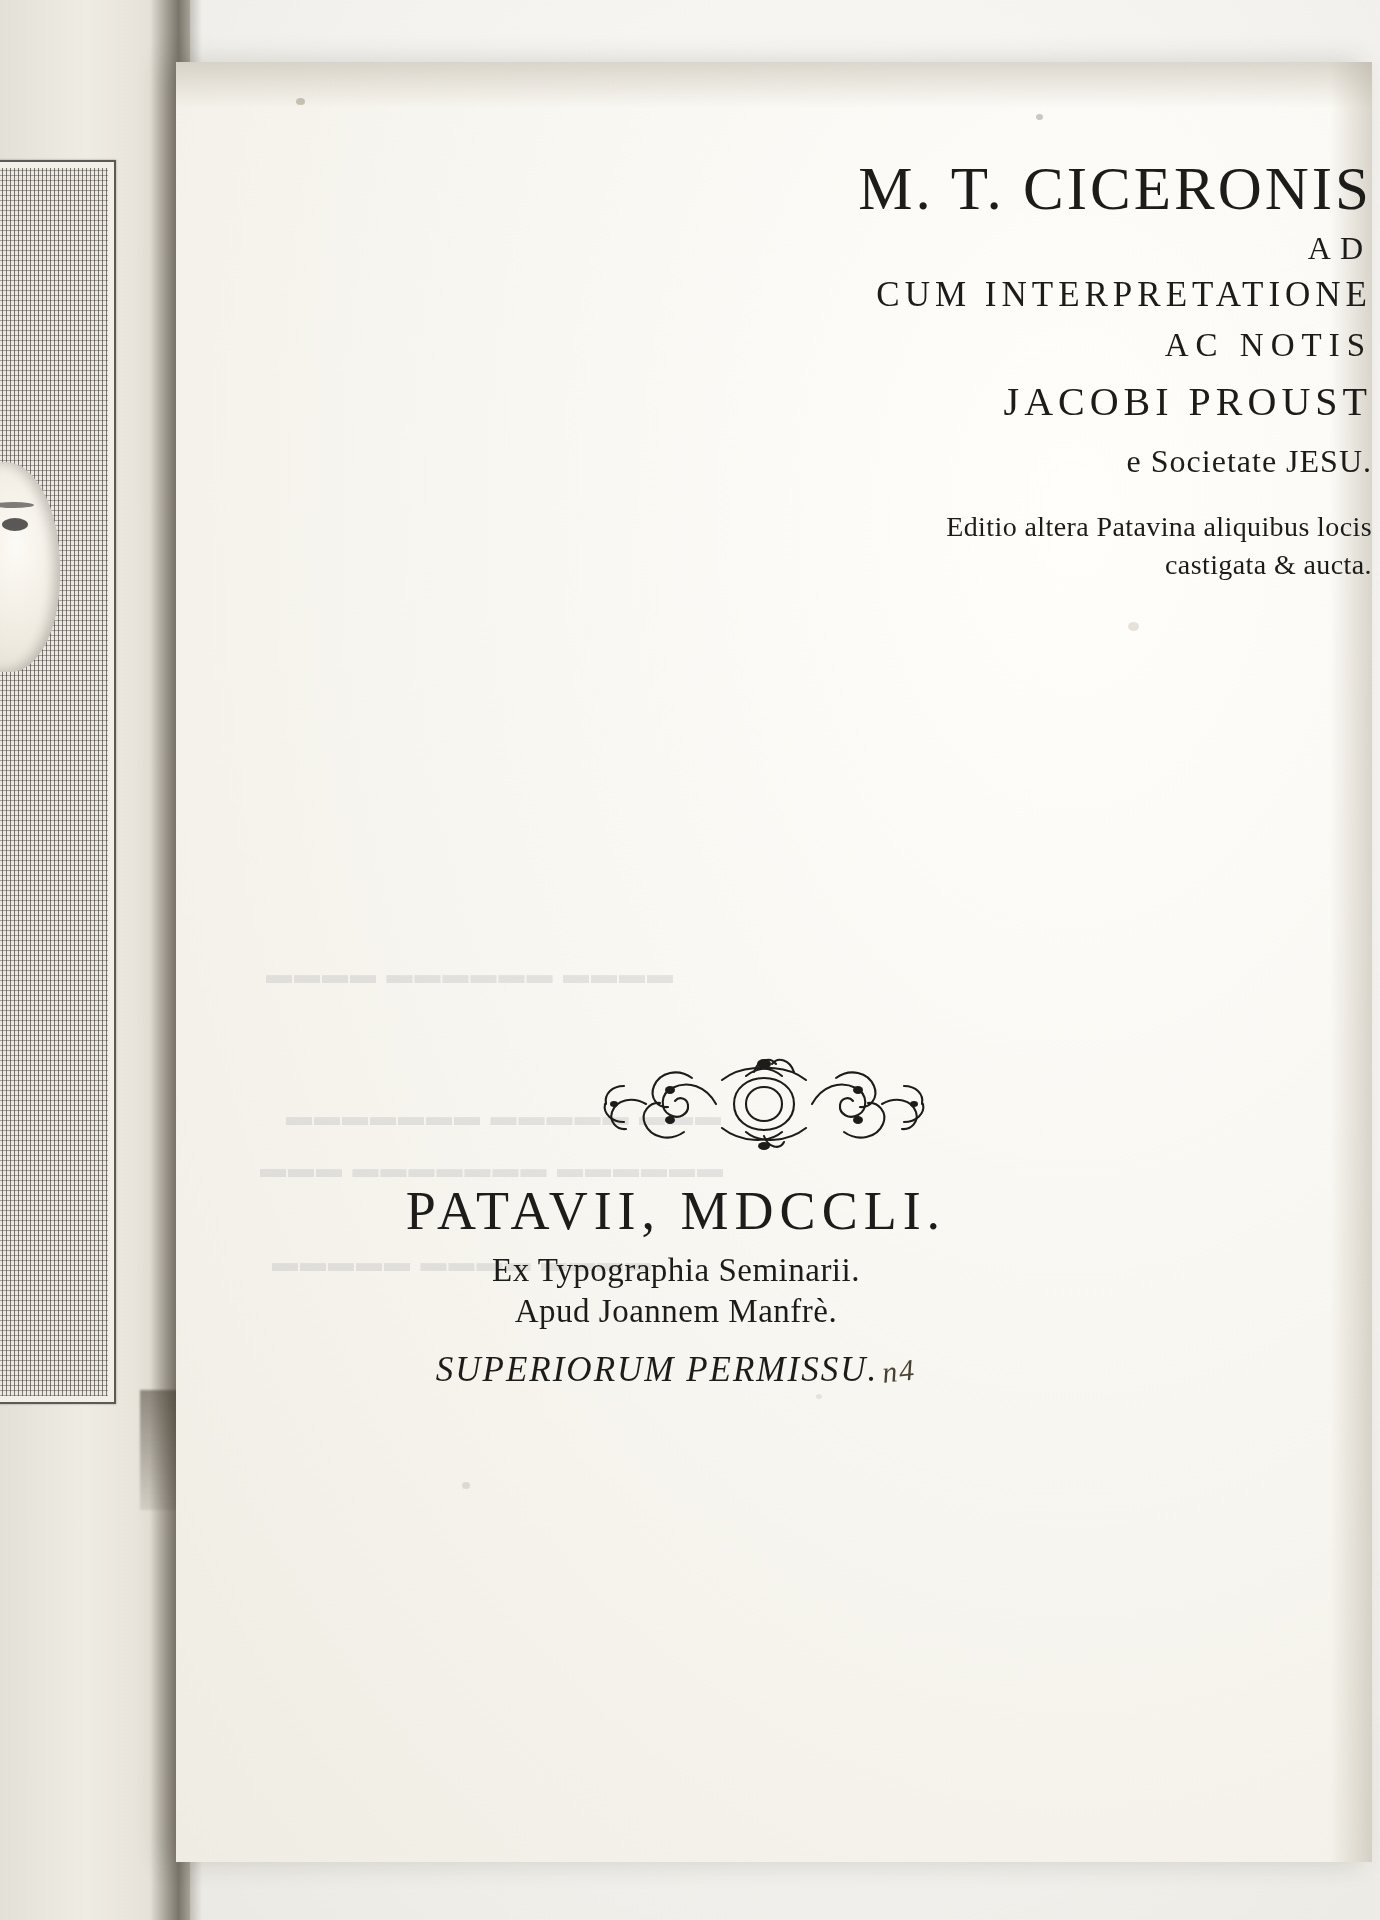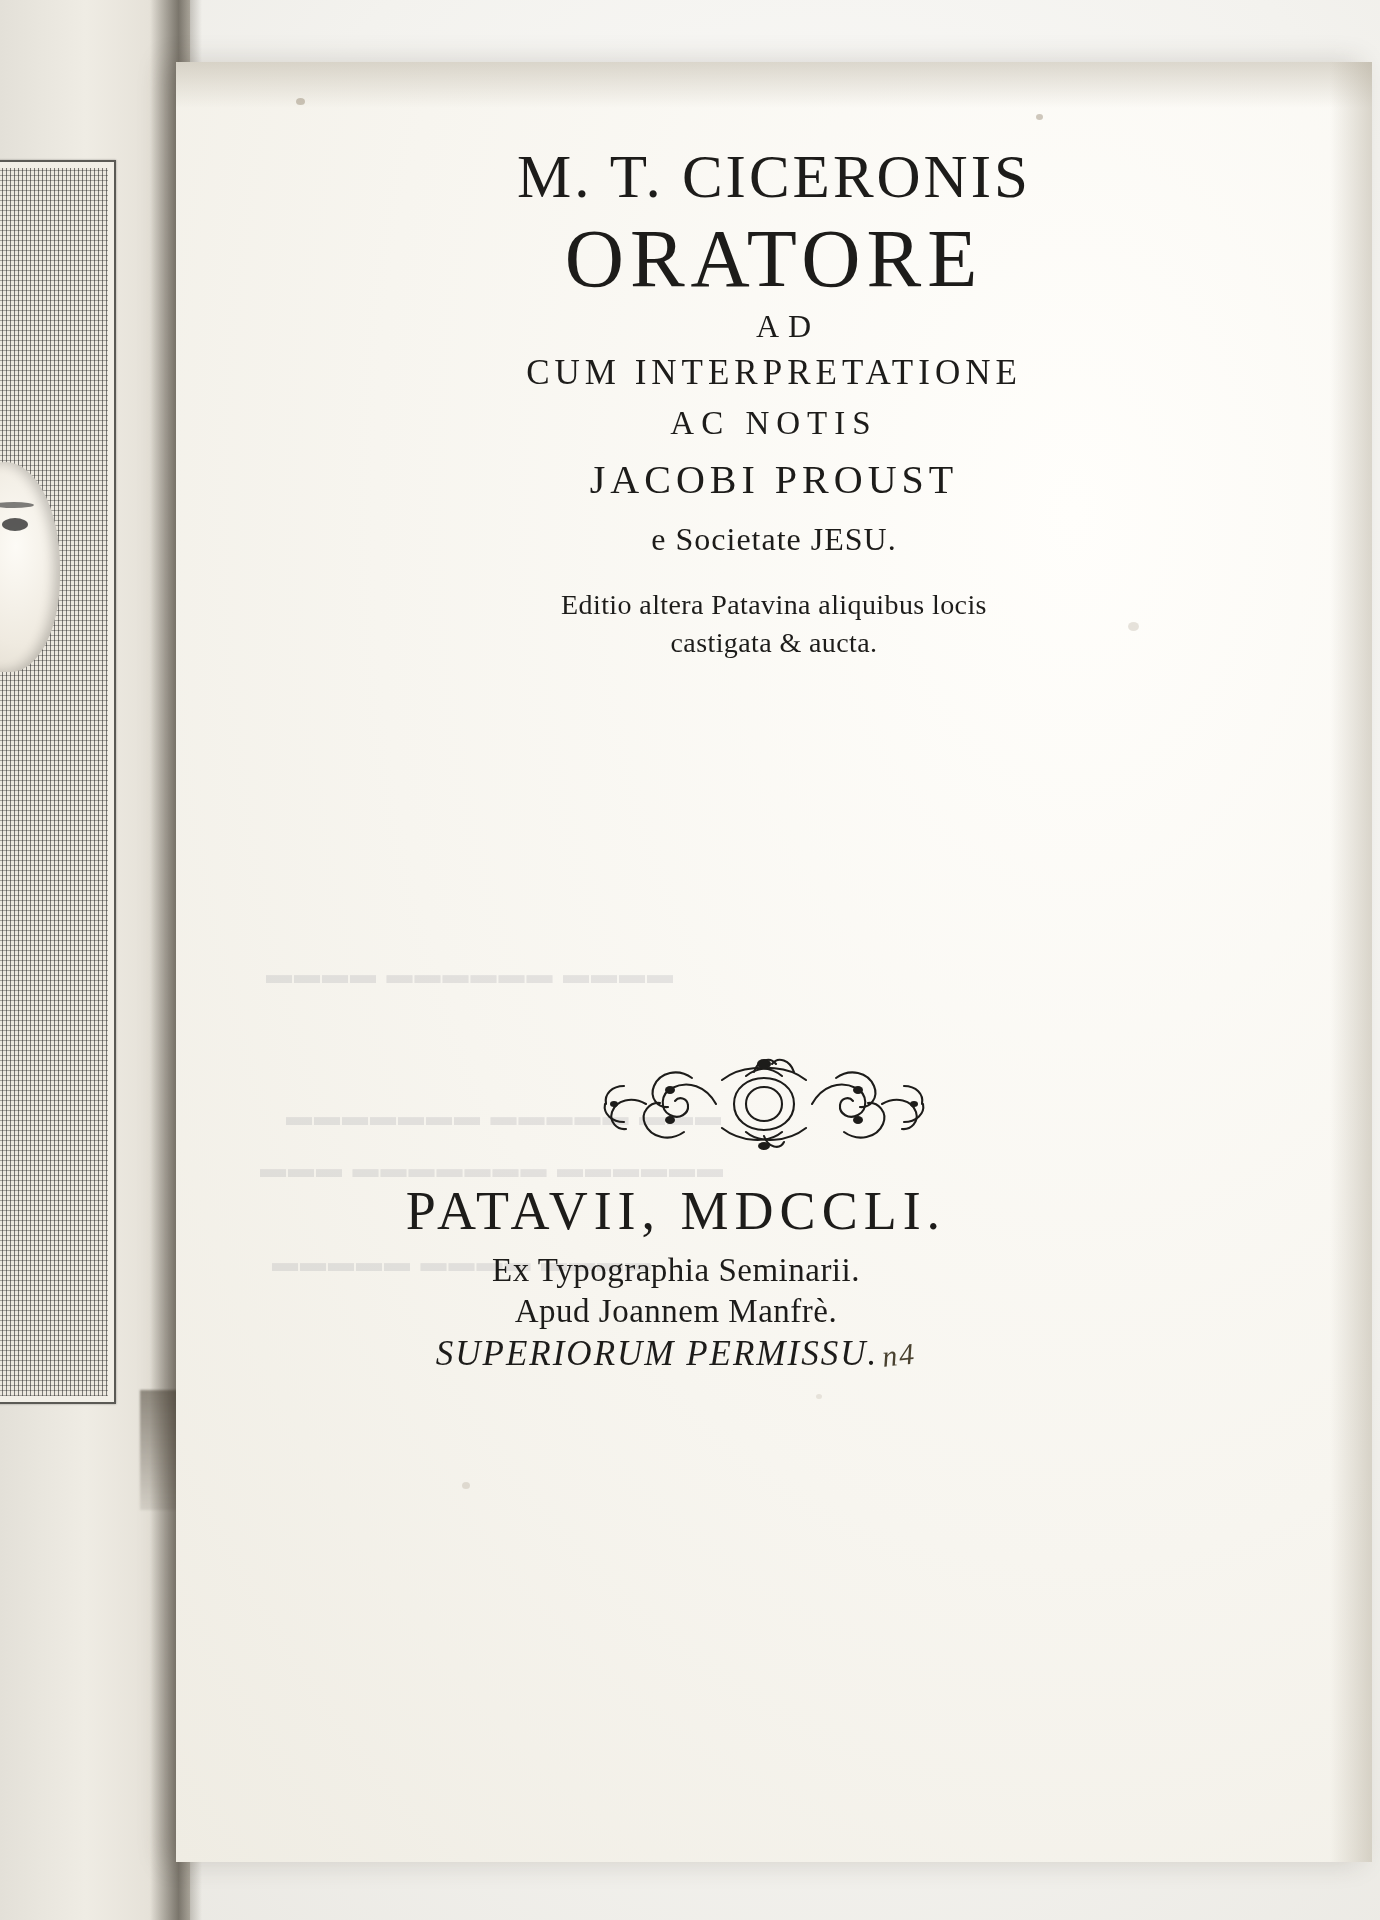--- a/index.html
+++ b/index.html
@@ -128,23 +128,23 @@
     position: absolute;
     border-radius: 50%;
     background: rgba(120,104,78,.35);
     filter: blur(.6px);
   }
 
   
   .title-block {
     position: absolute;
     left: 0;
-    top: 84px;
+    top: 96px;
     width: 1196px;
-    text-align: center;
+    text-align: right;
     color: #1d1c1a;
   }
   .ln {
     display: block;
     white-space: nowrap;
   }
   .l-author {
     font-size: 61px;
     letter-spacing: 3px;
     line-height: 1.02;
@@ -228,21 +228,21 @@
     margin-bottom: 10px;
   }
   .i-press {
     font-size: 33px;
     letter-spacing: .5px;
     margin-bottom: 4px;
   }
   .i-printer {
     font-size: 33px;
     letter-spacing: .5px;
-    margin-bottom: 4px;
+    margin-bottom: 20px;
   }
   .i-permissu {
     font-size: 35px;
     font-style: italic;
     letter-spacing: 2px;
   }
   .ms-note {
     display: inline-block;
     font-size: 30px;
     font-style: italic;
@@ -290,21 +290,20 @@
     <div class="foxing" style="left:286px;top:1420px;width:8px;height:7px;opacity:.5;"></div>
     <div class="foxing" style="left:640px;top:1332px;width:6px;height:5px;opacity:.4;"></div>
 
     <div class="showthrough" style="left:90px;top:898px;">▬▬▬▬  ▬▬▬▬▬▬   ▬▬▬▬</div>
     <div class="showthrough" style="left:110px;top:1040px;">▬▬▬▬▬▬▬   ▬▬▬▬▬   ▬▬▬</div>
     <div class="showthrough" style="left:84px;top:1092px;">▬▬▬  ▬▬▬▬▬▬▬  ▬▬▬▬▬▬</div>
     <div class="showthrough" style="left:96px;top:1186px;">▬▬▬▬▬  ▬▬▬▬   ▬▬▬▬</div>
 
     <div class="title-block">
       <span class="ln l-author">M. T. CICERONIS</span>
-      <span class="ln l-oratore">ORATORE</span>
       <span class="ln l-ad">AD</span>
       <span class="ln l-cum">CUM INTERPRETATIONE</span>
       <span class="ln l-acnotis">AC NOTIS</span>
       <span class="ln l-jacobi">JACOBI PROUST</span>
       <span class="ln l-societate">e Societate JESU.</span>
       <span class="ln l-edition">Editio altera Patavina aliquibus locis</span>
       <span class="ln l-edition">castigata &amp; aucta.</span>
     </div>
 
     <div class="ornament">

